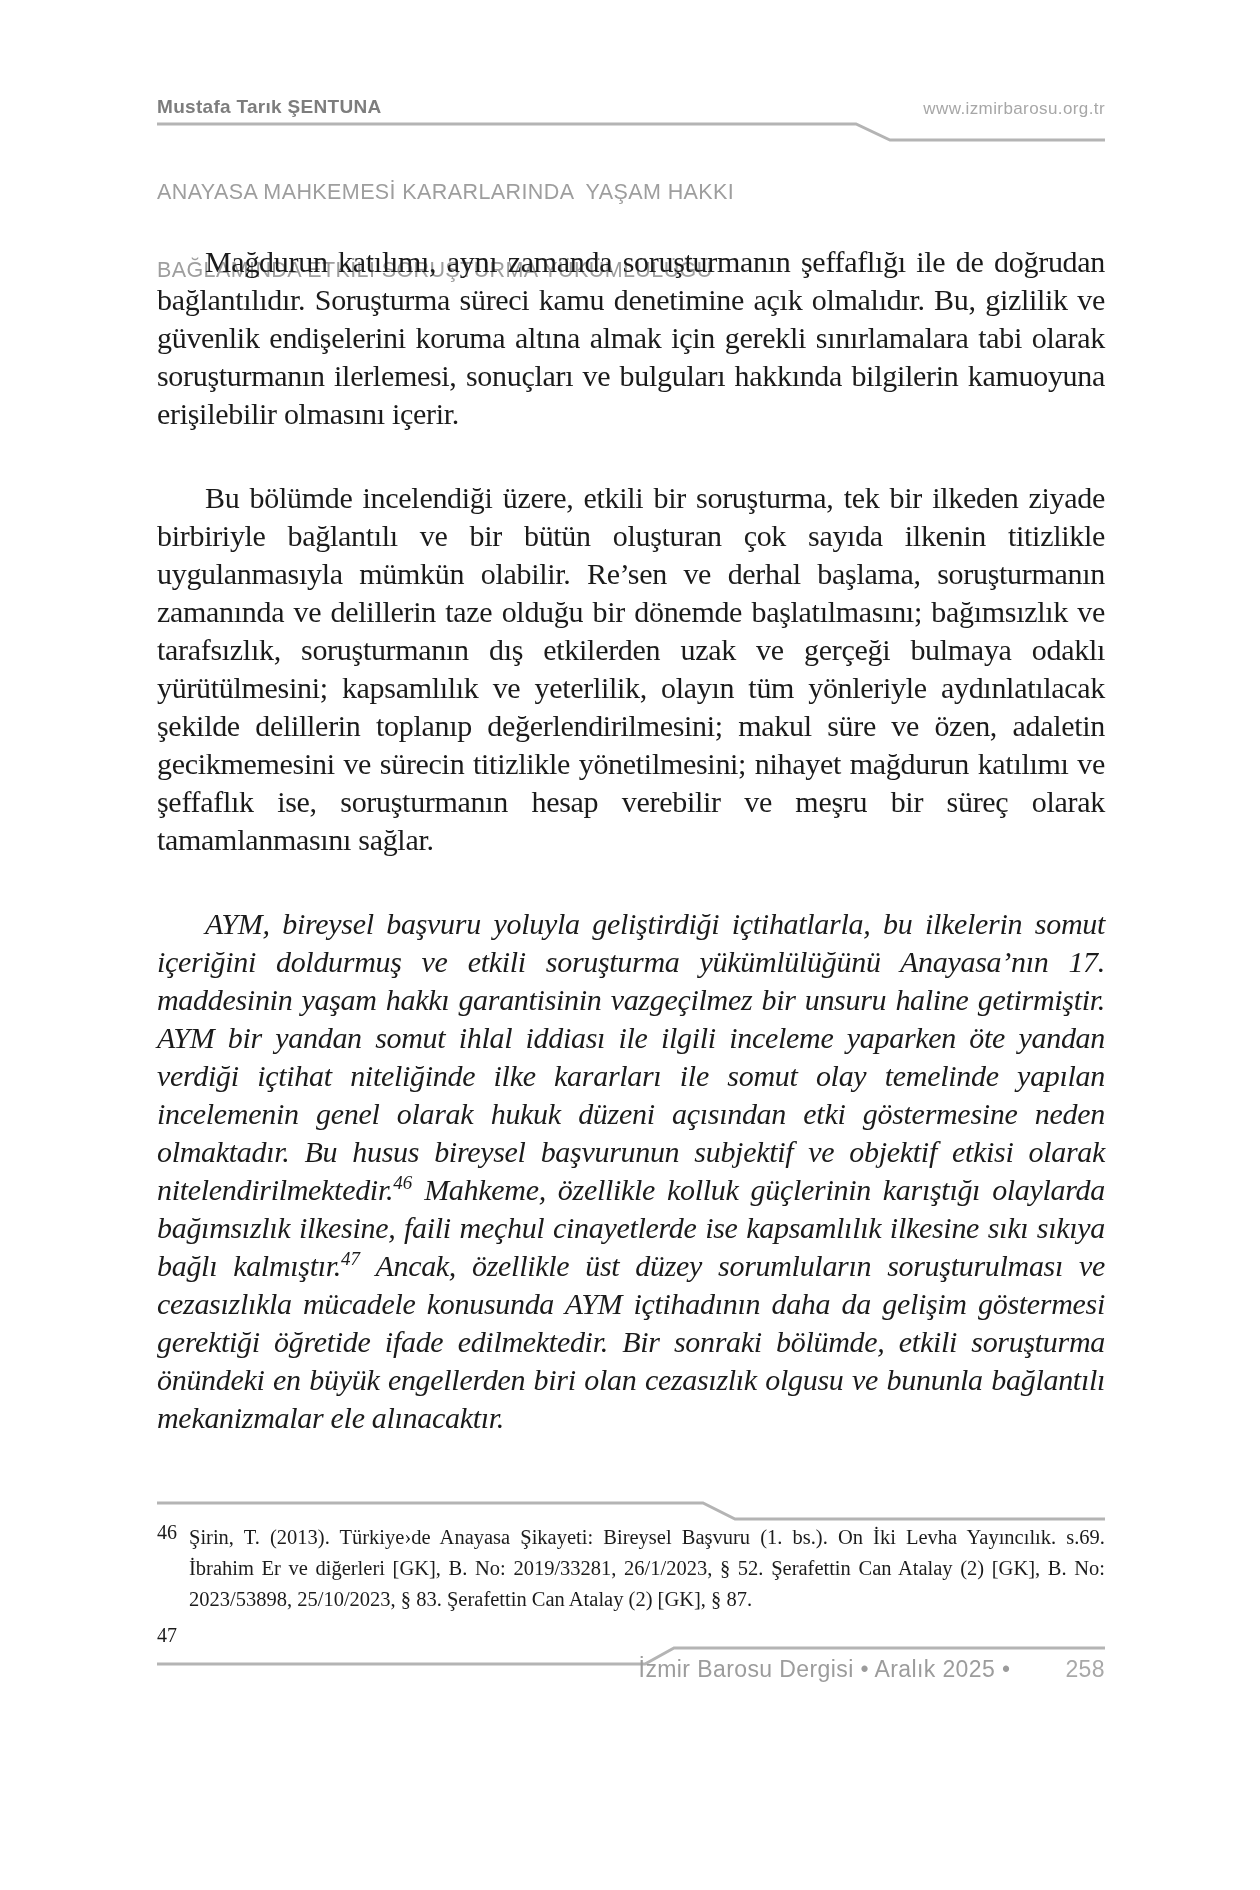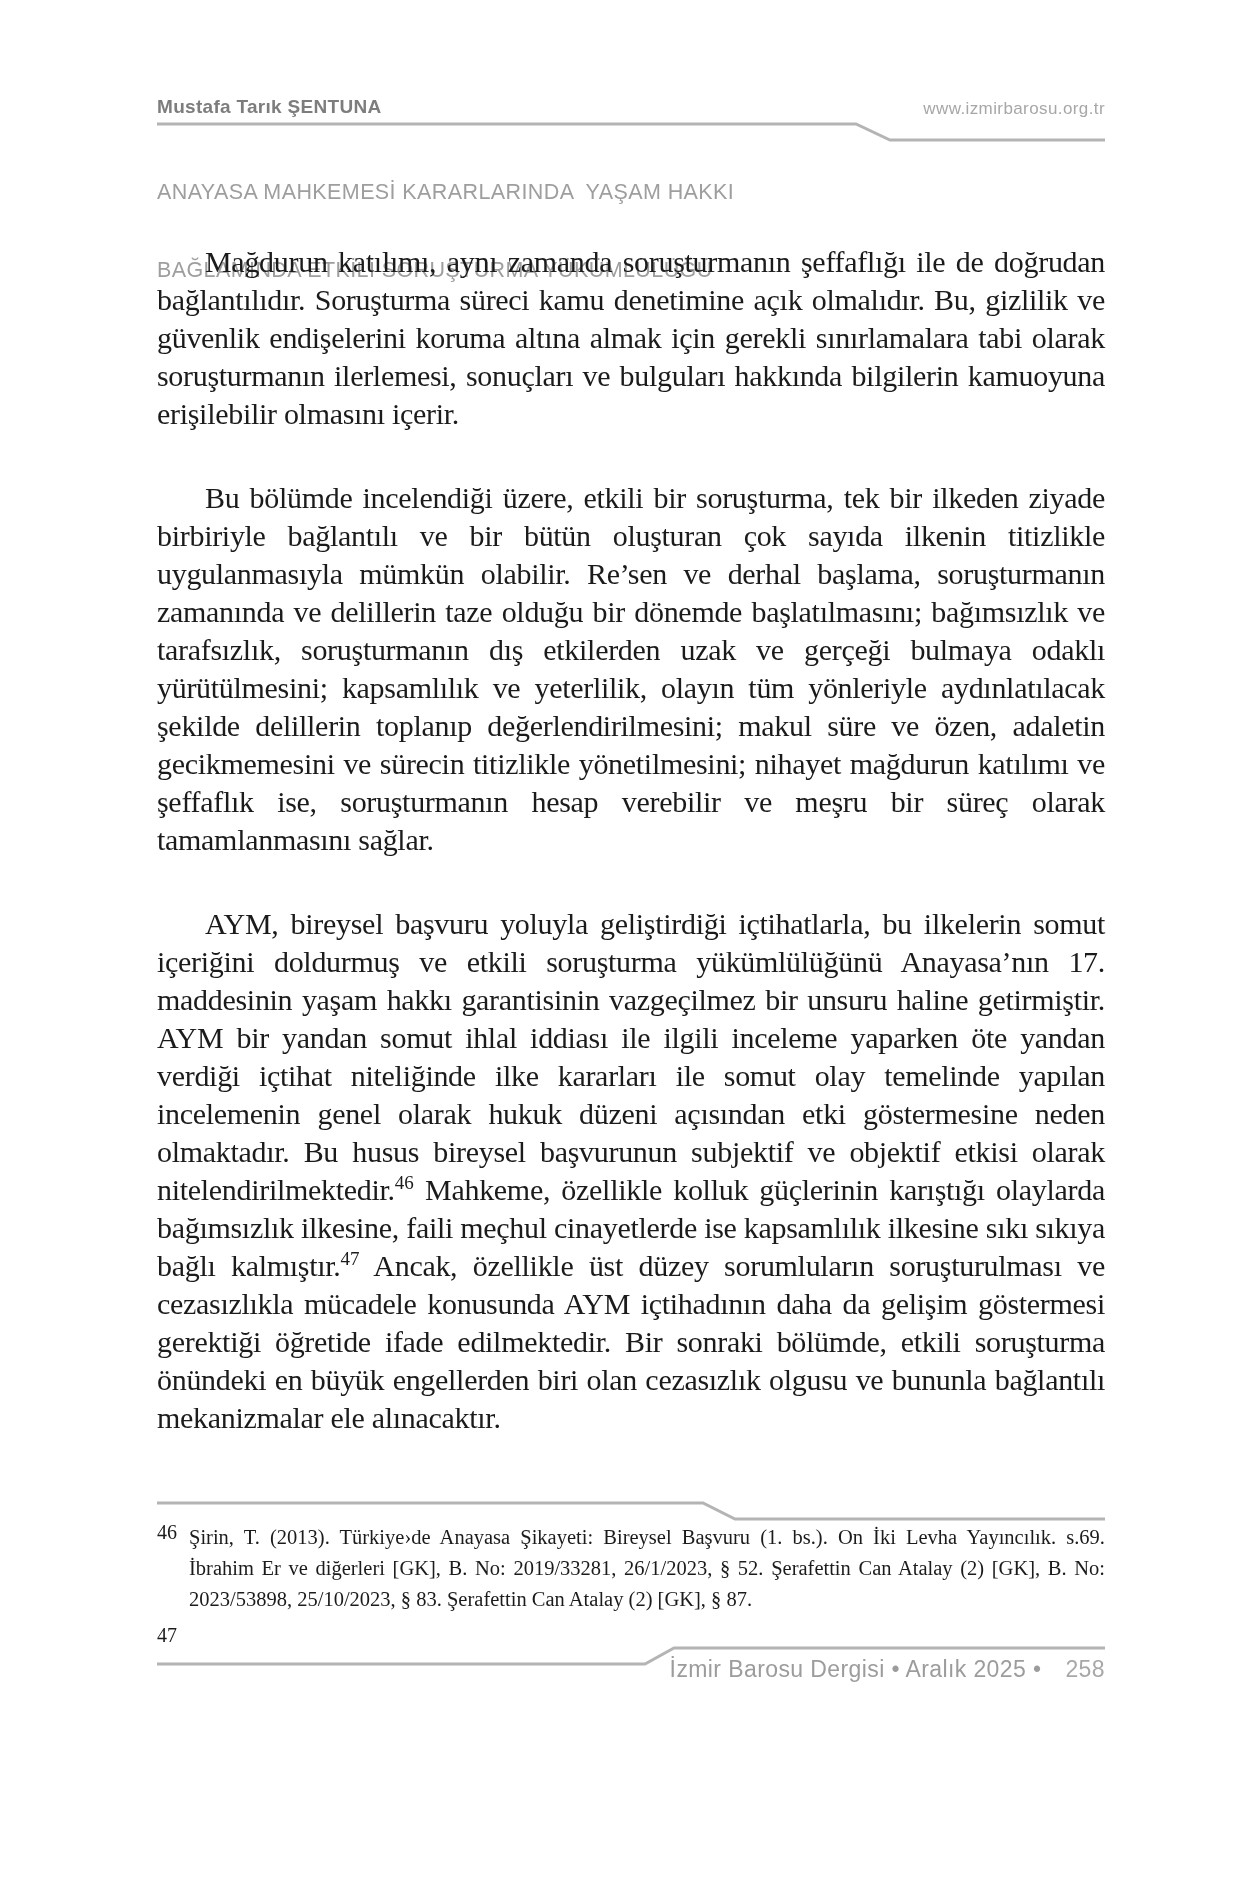--- a/index.html
+++ b/index.html
@@ -32,40 +32,40 @@
     font-size:21.5px;color:#9e9e9e;line-height:26px;
     letter-spacing:0.4px;white-space:pre-wrap;
   }
   
   .body-text{
     position:absolute;left:157px;top:243px;width:948px;
     font-size:30px;line-height:38px;color:#1b1b1b;
     text-align:justify;letter-spacing:-0.3px;
   }
   .body-text p{margin:0 0 46px 0;text-indent:48px;}
-  .body-text p:last-child{margin-bottom:0;}
+  .body-text p:last-child{margin-bottom:0;font-style:italic;}
   .fnref{
     font-size:19px;line-height:0;vertical-align:baseline;
     position:relative;top:-11px;letter-spacing:0;
   }
   
   .footnotes{
     position:absolute;left:157px;top:1522px;width:948px;
     font-size:20.5px;line-height:31px;color:#1b1b1b;
     text-align:justify;
   }
   .footnote{position:relative;padding-left:32px;margin-bottom:10px;}
   .fn-number{
     position:absolute;left:0;top:-5px;
     font-size:20px;letter-spacing:0;
   }
   
   .journal-footer{
     position:absolute;right:155px;top:1656px;
-    display:flex;align-items:baseline;gap:24px;
+    display:flex;align-items:baseline;gap:55px;
     font-family:"Liberation Sans", sans-serif;
     font-size:23px;color:#9c9c9c;letter-spacing:0.4px;
   }
   .page-number{color:#a8a8a8;}
 </style>
 </head>
 <body>
 
 <div class="page">
 

